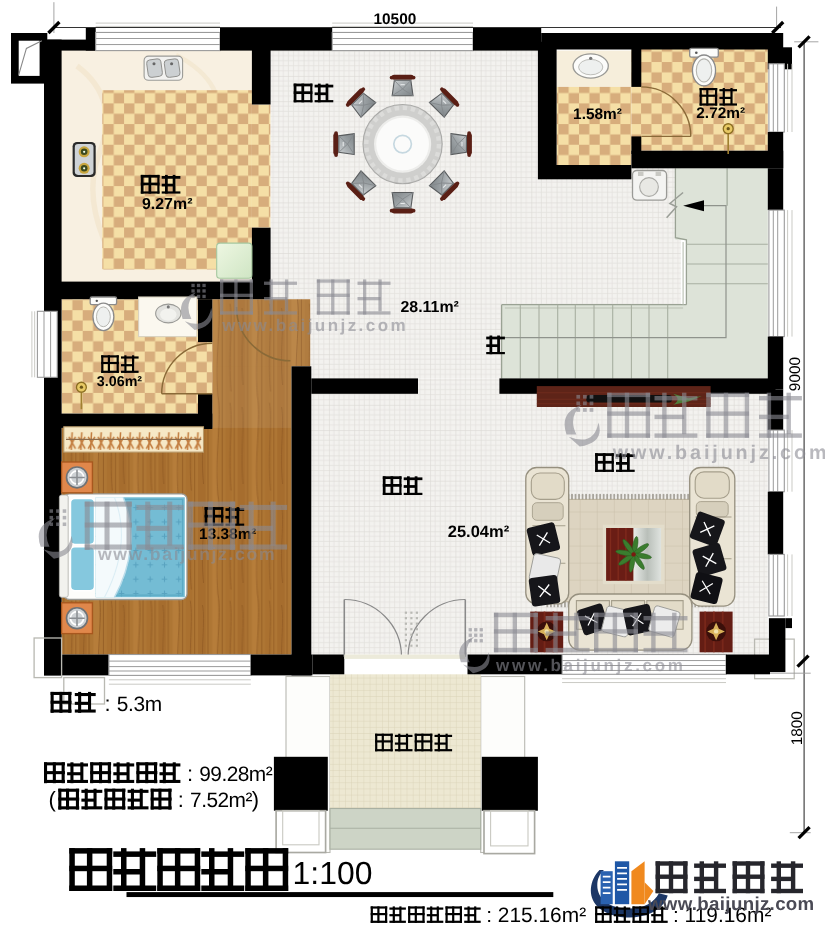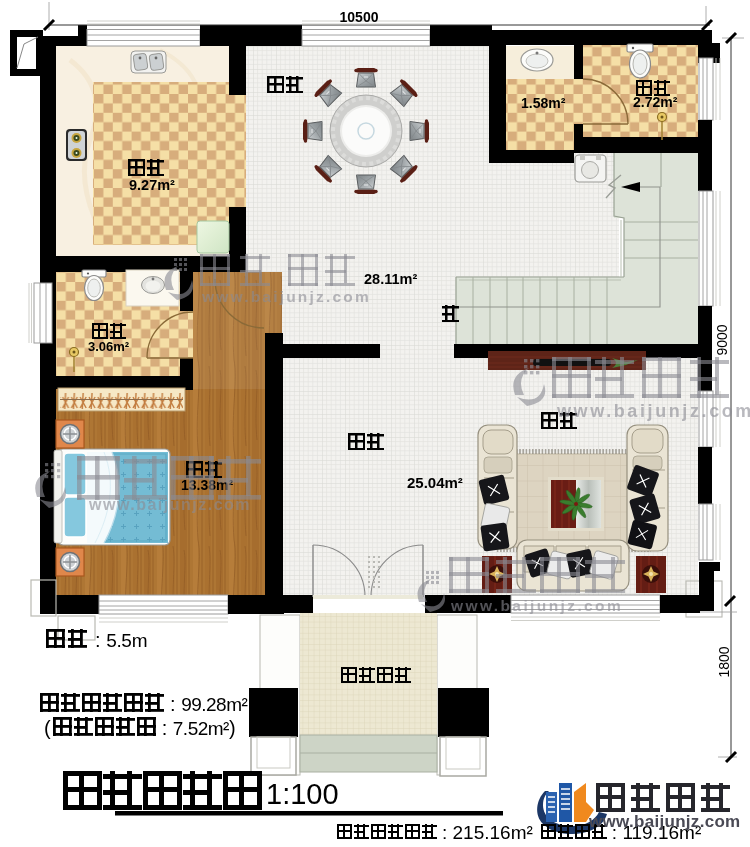--- a/index.html
+++ b/index.html
@@ -669,21 +669,21 @@
 <div class="t" style="left:186px;top:461px"><span class="z g17"></span><span class="z2 z g17" style="margin-left:2px"></span></div>
 
 <div class="t" style="left:348px;top:433px"><span class="z g17"></span><span class="z2 z g17" style="margin-left:2px"></span></div>
 
 <div class="t" style="left:541px;top:412px"><span class="z g17"></span><span class="z2 z g17" style="margin-left:2px"></span></div>
 
 <div class="t" style="left:341px;top:667px"><span class="z g16"></span><span class="z2 z g16" style="margin-left:2px"></span><span class="z g16" style="margin-left:2px"></span><span class="z2 z g16" style="margin-left:2px"></span></div>
 
 <div class="t" style="left:442px;top:305px"><span class="z2 z g17"></span></div>
 
-<div class="t" style="left:46px;top:629px;font-size:20px"><span class="z g20"></span><span class="z2 z g20" style="margin-left:3px"></span><b class="sp" style="width:8px"></b>:&nbsp;<b class="sp" style="font-weight:normal;font-size:19px;letter-spacing:-0.3px">5.5m</b></div>
+<div class="t" style="left:46px;top:629px;font-size:20px"><span class="z g20"></span><span class="z2 z g20" style="margin-left:3px"></span><b class="sp" style="width:8px"></b>:&nbsp;<b class="sp" style="font-weight:normal;font-size:19px;letter-spacing:-0.3px">5.3m</b></div>
 
 <div class="t" style="left:40px;top:693px;font-size:20px"><span class="z g20"></span><span class="z2 z g20" style="margin-left:2px"></span><span class="z g20" style="margin-left:2px"></span><span class="z2 z g20" style="margin-left:2px"></span><span class="z g20" style="margin-left:2px"></span><span class="z2 z g20" style="margin-left:2px"></span><b class="sp" style="width:6px"></b>:&nbsp;<b class="sp" style="font-weight:normal;font-size:19px;letter-spacing:-0.5px">99.28m²</b></div>
 
 <div class="t" style="left:44px;top:717px;font-size:20px">(<span class="z g20" style="margin-left:2px"></span><span class="z2 z g20" style="margin-left:2px"></span><span class="z g20" style="margin-left:2px"></span><span class="z2 z g20" style="margin-left:2px"></span><span class="z g20" style="margin-left:2px"></span><b class="sp" style="width:6px"></b>:&nbsp;<b class="sp" style="font-weight:normal;font-size:19px;letter-spacing:-0.5px">7.52m²</b>)</div>
 
 <div class="t" style="left:63px;top:771px"><span class="z g40"></span><span class="z2 z g40" style="margin-left:1px"></span><span class="z g40" style="margin-left:1px"></span><span class="z2 z g40" style="margin-left:1px"></span><span class="z g40" style="margin-left:1px"></span></div>
 
 <div class="t" style="left:337px;top:822px;font-size:19px"><span class="z g15" style="margin-top:2px"></span><span class="z2 z g15" style="margin-left:2px;margin-top:2px"></span><span class="z g15" style="margin-left:2px;margin-top:2px"></span><span class="z2 z g15" style="margin-left:2px;margin-top:2px"></span><span class="z g15" style="margin-left:2px;margin-top:2px"></span><span class="z2 z g15" style="margin-left:2px;margin-top:2px"></span><b class="sp" style="width:5px"></b>:&nbsp;215.16m²<b class="sp" style="width:8px"></b><span class="z g15" style="margin-top:2px"></span><span class="z2 z g15" style="margin-left:2px;margin-top:2px"></span><span class="z g15" style="margin-left:2px;margin-top:2px"></span><span class="z2 z g15" style="margin-left:2px;margin-top:2px"></span><b class="sp" style="width:5px"></b>:&nbsp;119.16m²</div>
 
 <div class="t" style="left:596px;top:783px;color:#26262c"><span class="z g30"></span><span class="z2 z g30" style="margin-left:6px"></span><span class="z g30" style="margin-left:6px"></span><span class="z2 z g30" style="margin-left:6px"></span></div>

